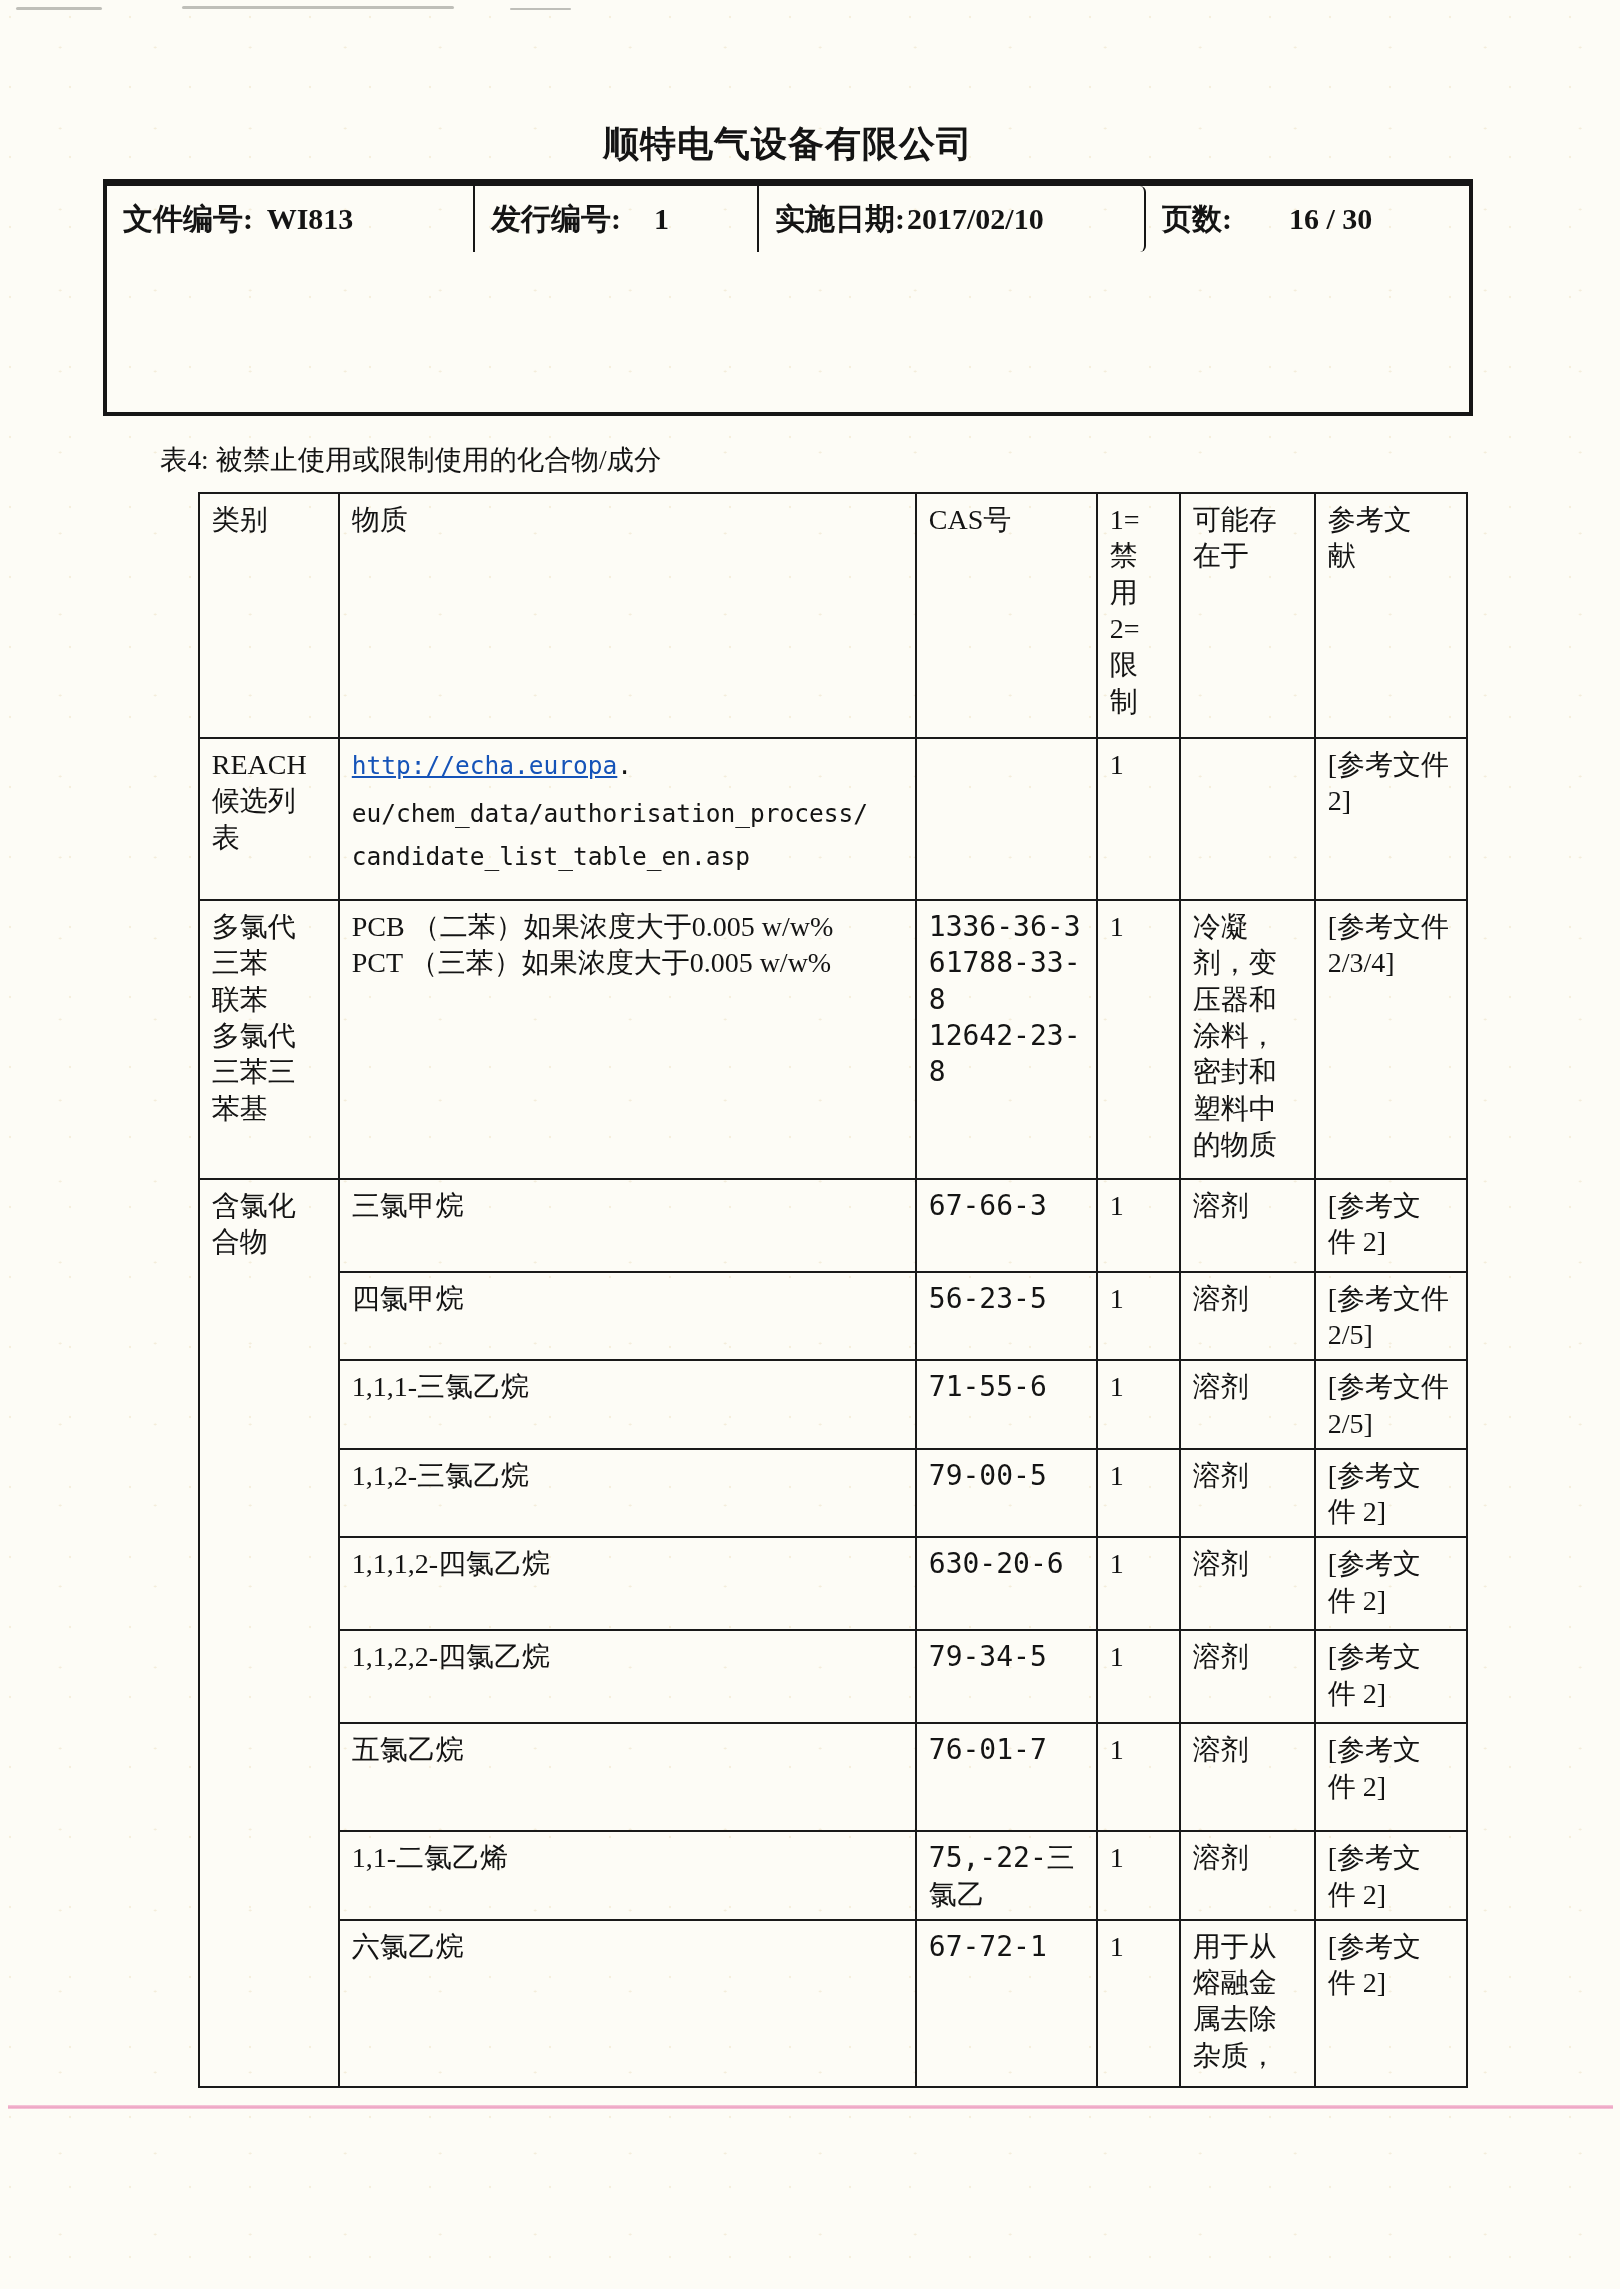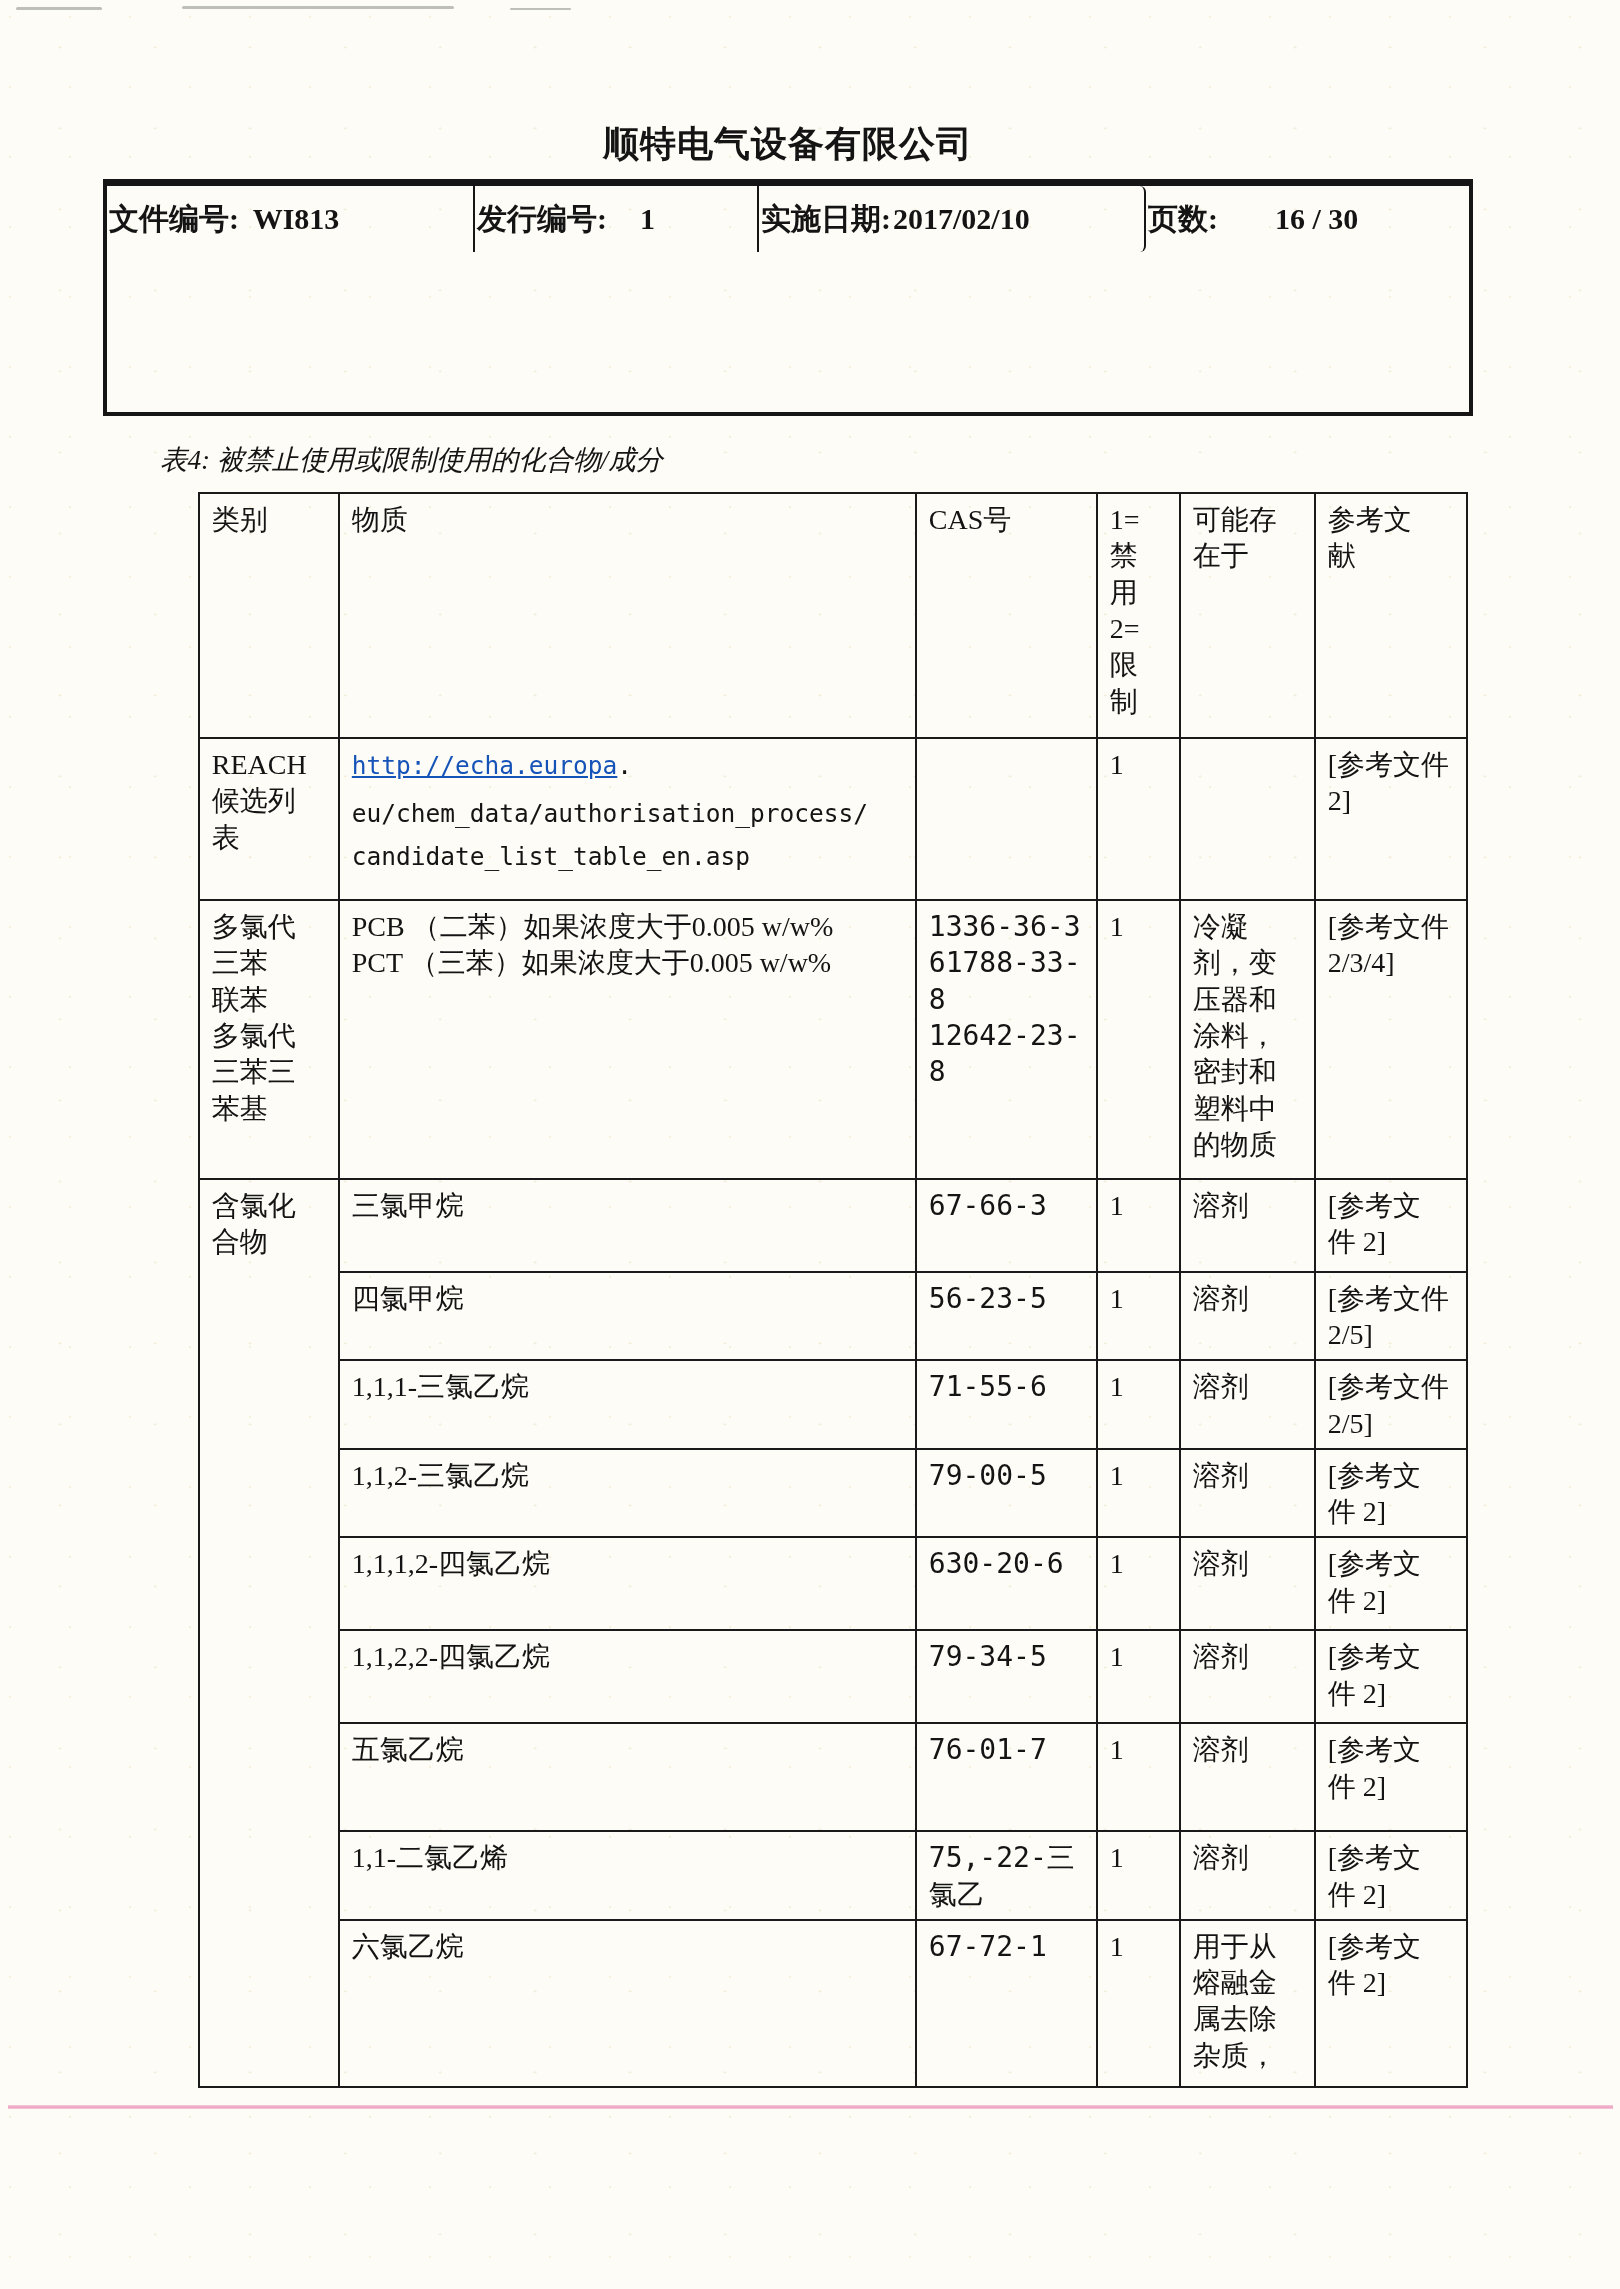--- a/index.html
+++ b/index.html
@@ -37,31 +37,31 @@
   .hb-row1{display:flex;flex:1 1 auto;box-sizing:border-box;}
   .hb-cell-main{width:1031px;box-sizing:border-box;border-right:2.9px solid #161616;
     display:flex;align-items:flex-start;padding-top:37px;}
   .wi-label{font-size:45px;font-weight:700;margin-left:13.7px;white-space:nowrap;}
   .titles{flex:1;text-align:center;}
   .title-cn{font-size:41px;font-weight:700;letter-spacing:2.9px;}
   .title-en{font-size:35px;font-weight:700;margin-top:11.8px;letter-spacing:1px;}
   .hb-cell-seal{flex:1;padding:11.8px 0 0 13.7px;font-size:30px;font-weight:700;box-sizing:border-box;}
   .hb-row2{display:flex;height:69px;border-top:3.9px solid #161616;box-sizing:border-box;}
   .meta-cell{box-sizing:border-box;border-right:2.9px solid #161616;
-    display:flex;align-items:center;padding-left:2px;
+    display:flex;align-items:center;padding-left:16px;
     font-size:30px;font-weight:700;white-space:nowrap;}
   .meta-cell:last-child{border-right:none;}
   .mc1{width:368px;}  .mc2{width:284px;}  .mc3{width:387px;border-radius:6px;}  .mc4{flex:1;}
   .meta-val{margin-left:13.7px;}
   .mc2 .meta-val{margin-left:33px;}
   .mc3 .meta-val{margin-left:2px;}
   .mc4 .meta-val{margin-left:57px;}
 
   
-  .caption{position:absolute;left:160px;top:442px;font-size:27.4px;font-style:italic;}
+  .caption{position:absolute;left:160px;top:442px;font-size:27.4px;}
 
   
   .blacklist{
     position:absolute;left:198px;top:492px;
     border-collapse:collapse;table-layout:fixed;width:1269px;
   }
   .blacklist th,.blacklist td{
     border:2.9px solid #1a1a1a;
     vertical-align:top;text-align:left;
     padding:7.8px 7.8px 5.9px 11.8px;

